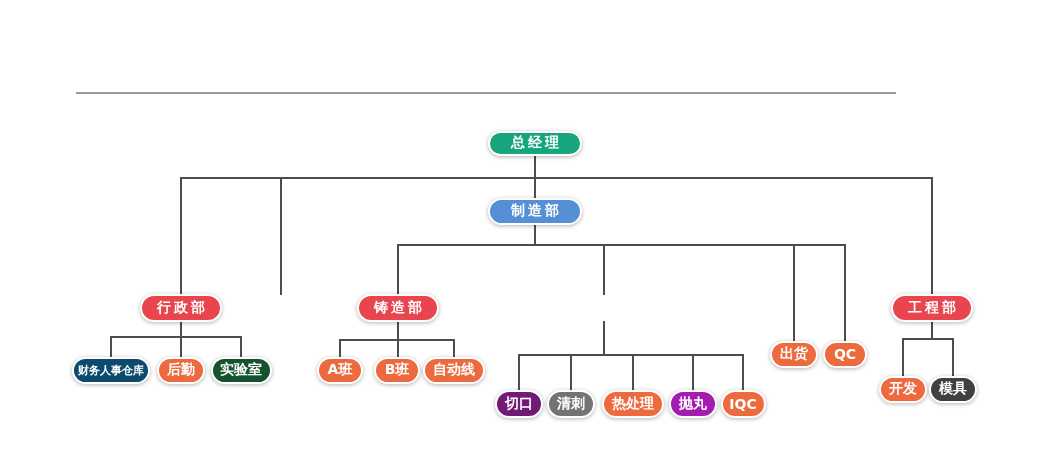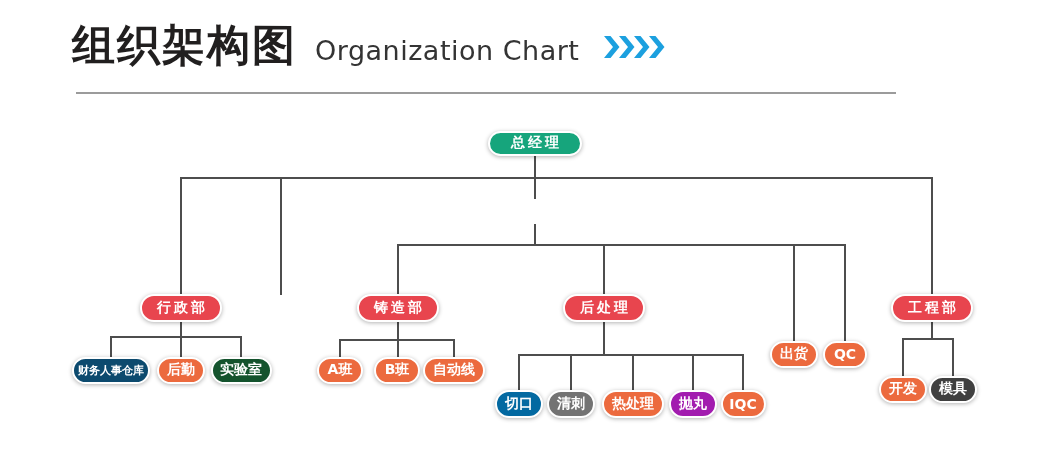--- a/index.html
+++ b/index.html
@@ -21,34 +21,20 @@
     box-shadow:0 1px 4px rgba(0,0,0,0.30);
     white-space:nowrap;
   }
   .pill.level1,.pill.level2,.pill.level3{letter-spacing:3px;text-indent:3px;}
 </style>
 </head>
 <body>
 
 <div class="stage">
 
-  <div class="header">
-    <span class="title-zh">组织架构图</span>
-    <span class="title-en">Organization Chart</span>
-    <span class="chevrons">
-      <svg width="62" height="24" viewBox="0 0 62 24">
-        <g fill="#1CA0DF">
-          <path d="M1,1 h6.5 l9,11 l-9,11 h-6.5 l9,-11 z"></path>
-          <path d="M16,1 h6.5 l9,11 l-9,11 h-6.5 l9,-11 z"></path>
-          <path d="M31,1 h6.5 l9,11 l-9,11 h-6.5 l9,-11 z"></path>
-          <path d="M46,1 h6.5 l9,11 l-9,11 h-6.5 l9,-11 z"></path>
-        </g>
-      </svg>
-    </span>
-  </div>
 
   <div class="divider"></div>
 
   <div class="chart">
       <div class="line" style="background: rgb(77, 77, 77); left: 162px; top: 177px; width: 753px; height: 2px;"></div>
       <div class="line" style="background: rgb(77, 77, 77); left: 379px; top: 244px; width: 449px; height: 2px;"></div>
       <div class="line" style="background: rgb(77, 77, 77); left: 92px; top: 336px; width: 132px; height: 2px;"></div>
       <div class="line" style="background: rgb(77, 77, 77); left: 321px; top: 339px; width: 116px; height: 2px;"></div>
       <div class="line" style="background: rgb(77, 77, 77); left: 500px; top: 354px; width: 226px; height: 2px;"></div>
       <div class="line" style="background: rgb(77, 77, 77); left: 884px; top: 338px; width: 52px; height: 2px;"></div>
@@ -70,31 +56,31 @@
       <div class="line" style="background: rgb(77, 77, 77); left: 585px; top: 321px; width: 2px; height: 35px;"></div>
       <div class="line" style="background: rgb(77, 77, 77); left: 500px; top: 354px; width: 2px; height: 37px;"></div>
       <div class="line" style="background: rgb(77, 77, 77); left: 552px; top: 354px; width: 2px; height: 37px;"></div>
       <div class="line" style="background: rgb(77, 77, 77); left: 614px; top: 354px; width: 2px; height: 37px;"></div>
       <div class="line" style="background: rgb(77, 77, 77); left: 674px; top: 354px; width: 2px; height: 37px;"></div>
       <div class="line" style="background: rgb(77, 77, 77); left: 724px; top: 354px; width: 2px; height: 37px;"></div>
       <div class="line" style="background: rgb(77, 77, 77); left: 913px; top: 321px; width: 2px; height: 19px;"></div>
       <div class="line" style="background: rgb(77, 77, 77); left: 884px; top: 338px; width: 2px; height: 39px;"></div>
       <div class="line" style="background: rgb(77, 77, 77); left: 934px; top: 338px; width: 2px; height: 39px;"></div>
       <div class="pill level1" style="left: 470px; top: 130.5px; width: 94px; height: 25px; background: rgb(22, 165, 124);">总经理</div>
+      <div class="pill level2" style="left: 470px; top: 197.5px; width: 94px; height: 27px; background: rgb(87, 143, 214);">制造部</div>
       <div class="pill level3" style="left: 122px; top: 294px; width: 82px; height: 28px; background: rgb(232, 69, 78);">行政部</div>
       <div class="pill level3" style="left: 339px; top: 294px; width: 82px; height: 28px; background: rgb(232, 69, 78);">铸造部</div>
-      <div class="pill level3" style="left: 545px; top: 294px; width: 82px; height: 28px; background: rgb(232, 69, 78);">后处理</div>
       <div class="pill level3" style="left: 873px; top: 294px; width: 82px; height: 28px; background: rgb(232, 69, 78);">工程部</div>
       <div class="pill level4" style="left: 54px; top: 356.5px; width: 78px; height: 27px; background: #0c4a6e; font-size: 11px;">财务人事仓库</div>
       <div class="pill level4" style="left: 139px; top: 356.5px; width: 48px; height: 27px; background: rgb(236, 106, 62);">后勤</div>
       <div class="pill level4" style="left: 192.5px; top: 356.5px; width: 61px; height: 27px; background: #14532d;">实验室</div>
       <div class="pill level4" style="left: 299px; top: 356.5px; width: 46px; height: 27px; background: rgb(236, 106, 62);">A班</div>
       <div class="pill level4" style="left: 356px; top: 356.5px; width: 46px; height: 27px; background: rgb(236, 106, 62);">B班</div>
       <div class="pill level4" style="left: 405px; top: 356.5px; width: 62px; height: 27px; background: rgb(236, 106, 62);">自动线</div>
-      <div class="pill level4" style="left: 477px; top: 390px; width: 48px; height: 28px; background: #0369a1; font-family: Liberation Serif, serif;">切口</div>
+      <div class="pill level4" style="left: 477px; top: 390px; width: 48px; height: 28px; background: #701a75; font-family: Liberation Serif, serif;">切口</div>
       <div class="pill level4" style="left: 529px; top: 390px; width: 48px; height: 28px; background: #737373;">清刺</div>
       <div class="pill level4" style="left: 584px; top: 390px; width: 62px; height: 28px; background: rgb(236, 106, 62);">热处理</div>
       <div class="pill level4" style="left: 651px; top: 390px; width: 48px; height: 28px; background: #a21caf;">抛丸</div>
       <div class="pill level4" style="left: 702.5px; top: 390px; width: 45px; height: 28px; background: rgb(236, 106, 62);">IQC</div>
       <div class="pill level4" style="left: 752px; top: 340.5px; width: 48px; height: 27px; background: rgb(236, 106, 62); text-align: center;">出货</div>
       <div class="pill level4" style="left: 805px; top: 340.5px; width: 44px; height: 27px; background: rgb(236, 106, 62);">QC</div>
       <div class="pill level4" style="left: 861px; top: 375.5px; width: 48px; height: 27px; background: rgb(236, 106, 62);">开发</div>
       <div class="pill level4" style="left: 911px; top: 375.5px; width: 48px; height: 27px; background: #404040;">模具</div>
     </div>
 

